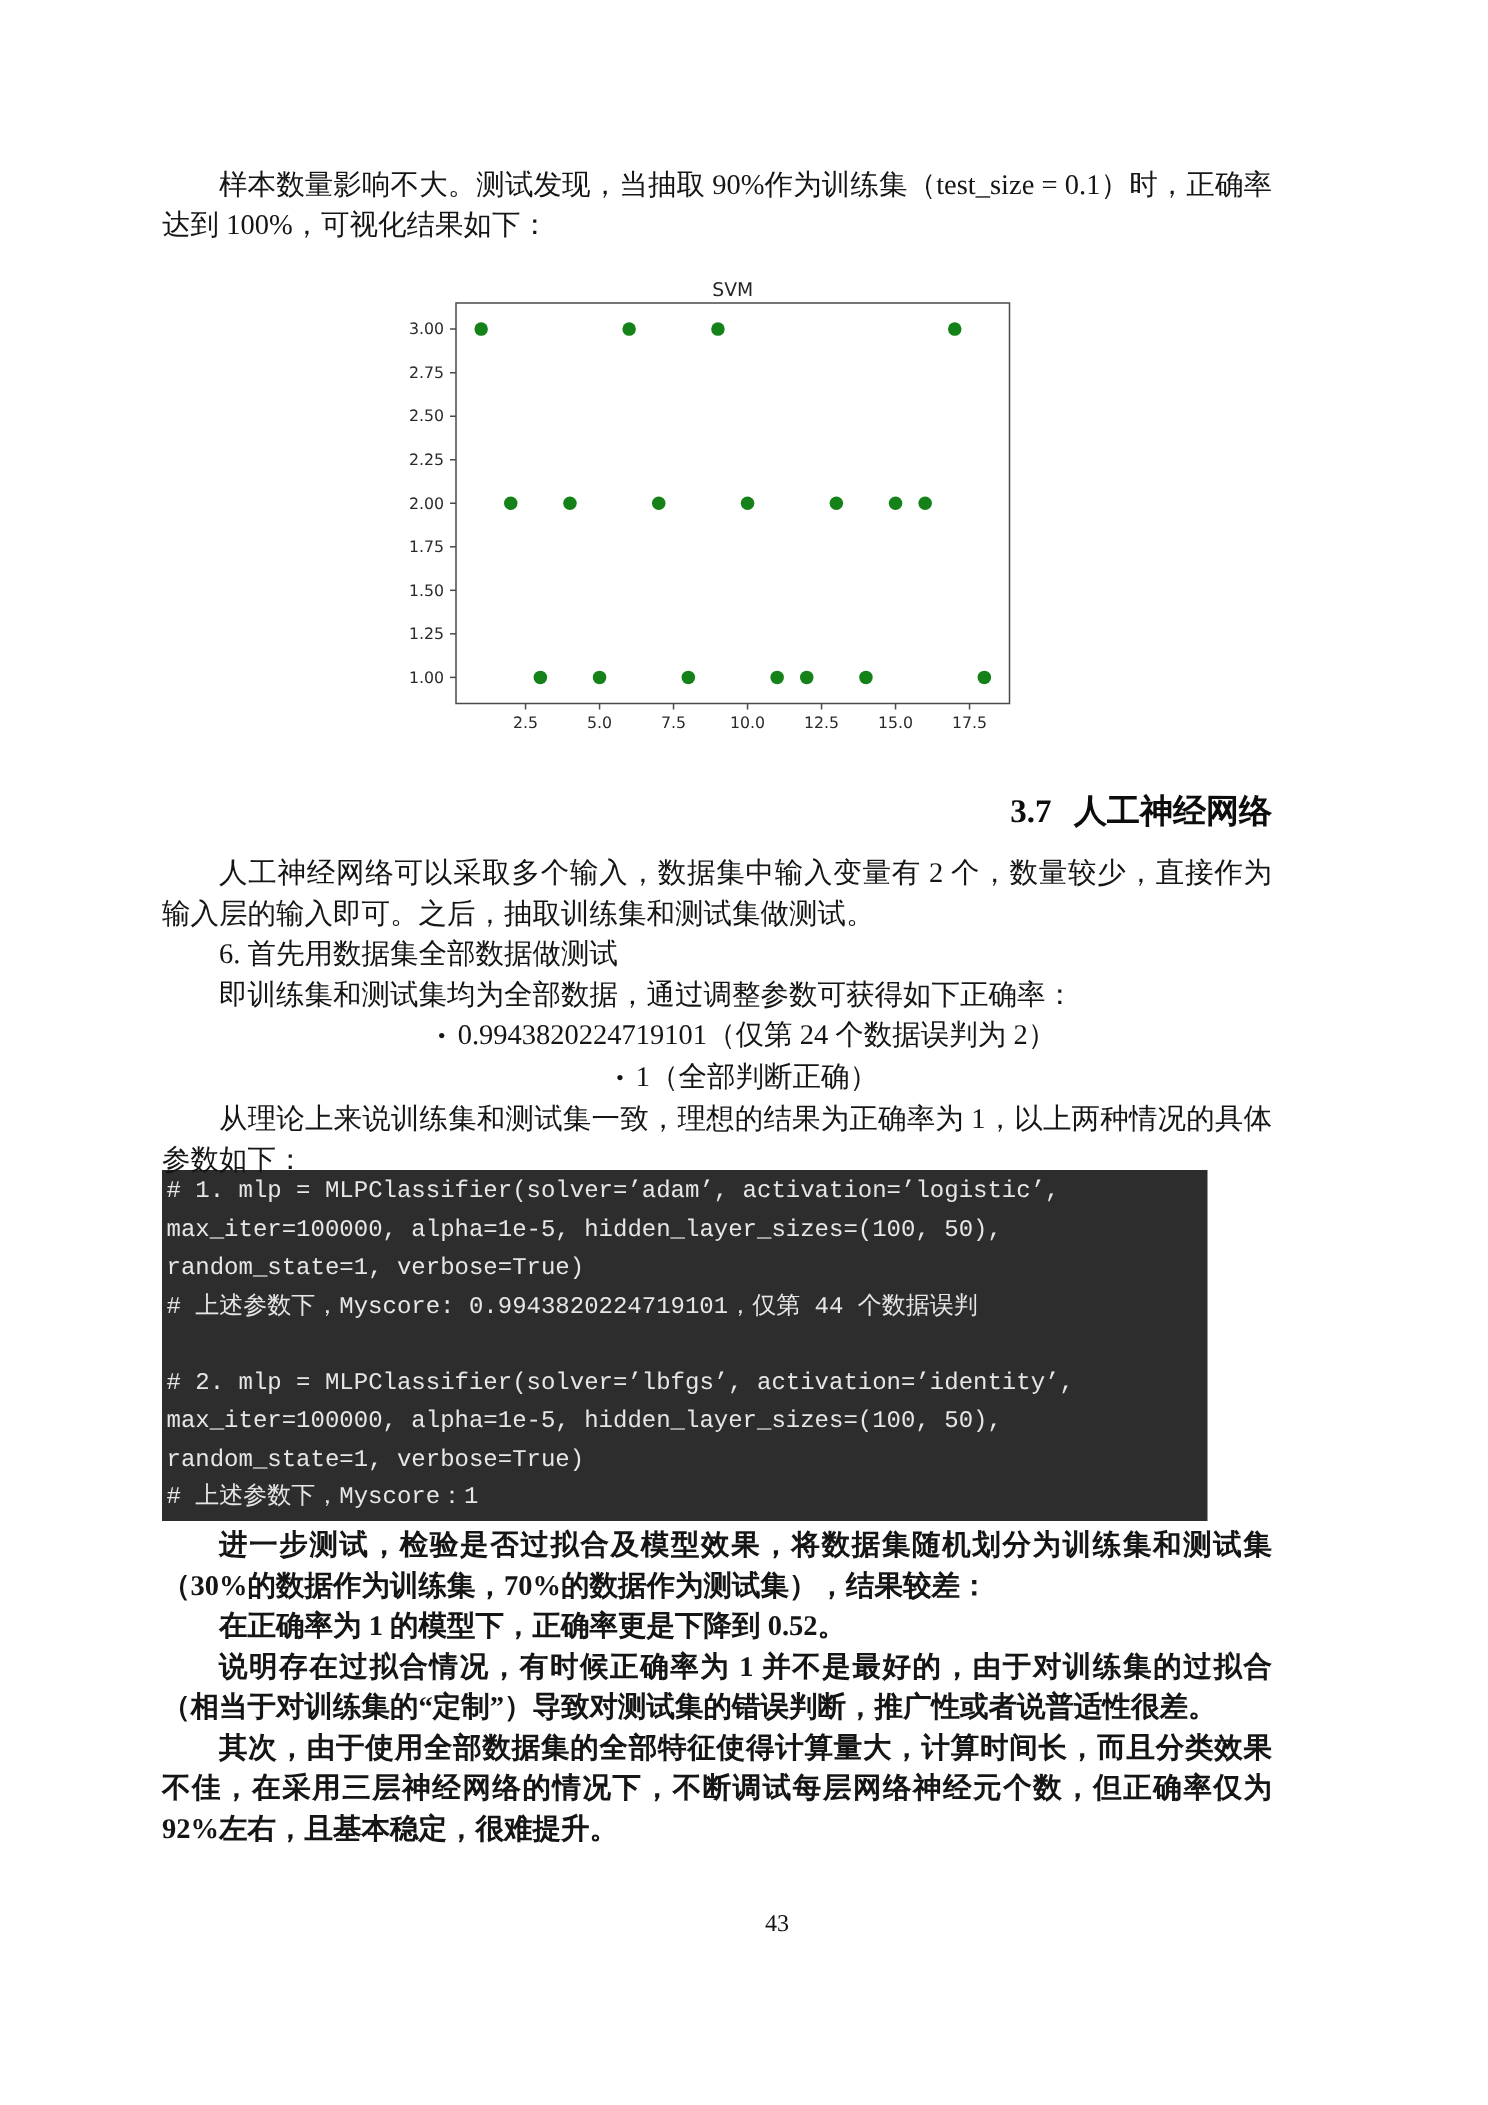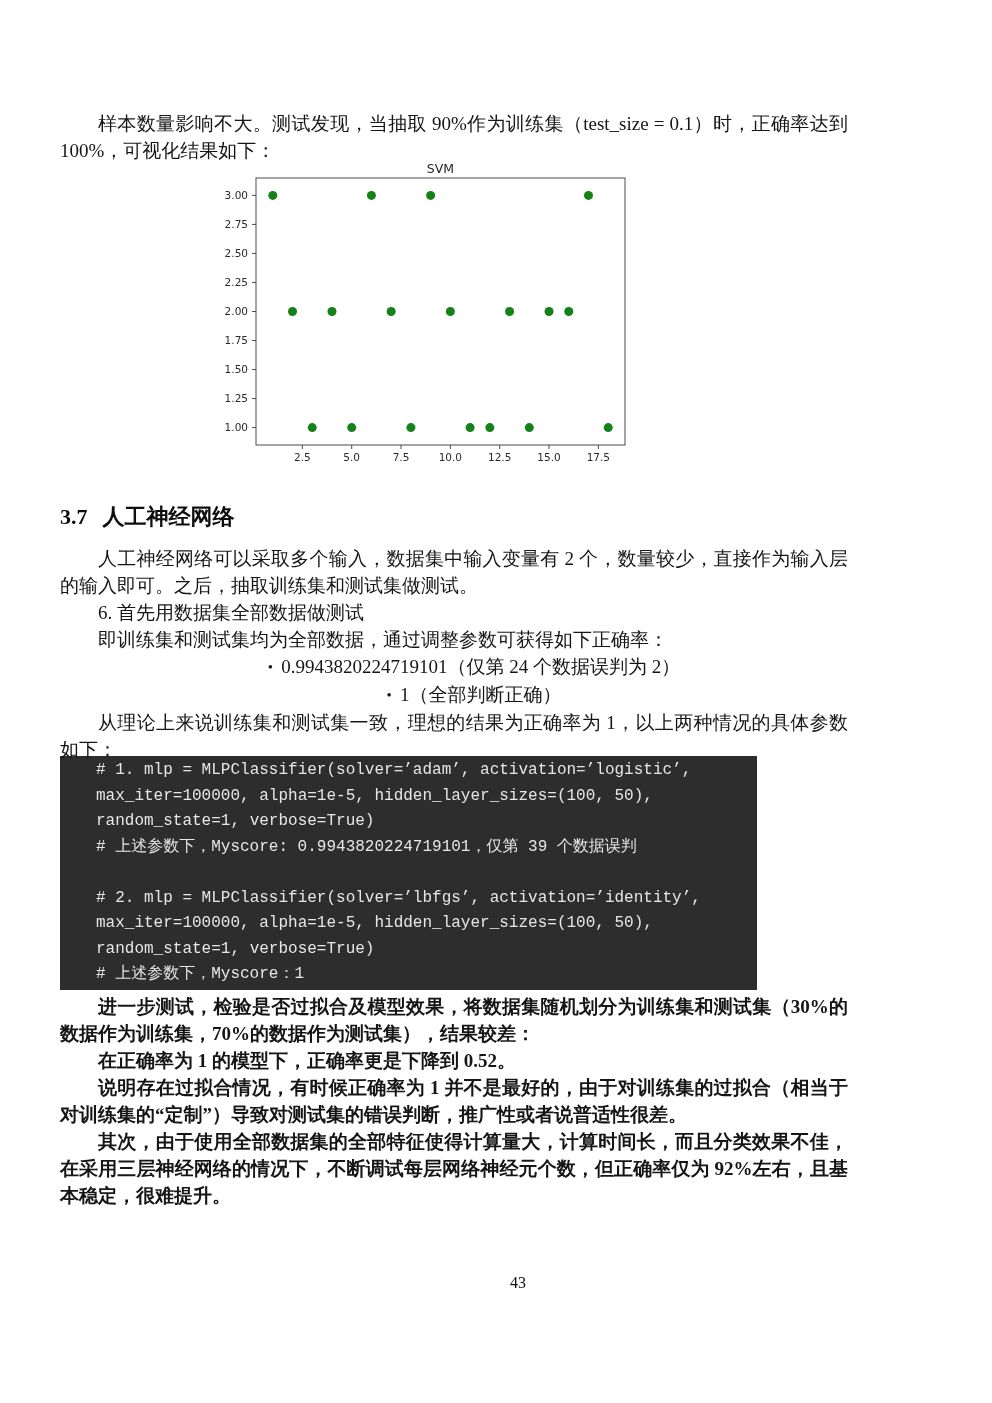--- a/index.html
+++ b/index.html
@@ -1,43 +1,44 @@
 <!DOCTYPE html>
 <html><head>
 <meta charset="utf-8">
 <style>
   html,body{margin:0;padding:0;background:#ffffff;}
   .page{
     width:992px;height:1403px;position:relative;background:#ffffff;
-    box-sizing:border-box;padding:110px 144px 0 60px;
+    box-sizing:border-box;padding:110px 144px 0 108px;
     font-family:"Liberation Serif","DejaVu Serif",serif;color:#151515;
     overflow:hidden;
   }
   p.body-text{
     margin:0;font-size:19px;line-height:27px;text-align:justify;
     text-indent:2em;
   }
   .no-indent{text-indent:0;}
-  .chart-wrap{position:relative;height:300px;margin-top:0;}
+  .chart-wrap{position:relative;height:300px;margin-top:24px;}
   .chart-wrap svg{position:absolute;left:152px;top:0;}
   h2.section-heading{
     margin:38px 0 13px 0;font-size:22px;line-height:30px;font-weight:bold;
     color:#0d0d0d;
+    text-align:right;
   }
   h2 .heading-number{margin-right:15px;}
   .bullet-row{
     font-size:19px;line-height:27px;padding-left:40px;text-align:center;margin:0;
   }
   .bullet-row .bullet{margin-right:8px;font-size:15px;vertical-align:1px;}
   .code-block{
     margin:-7px 0 0 0;padding:2px 0 2px 3px;width:697px;box-sizing:border-box;
   }
   .code-line{
     font-family:"Liberation Mono","DejaVu Sans Mono",monospace;
-    font-size:16px;line-height:25.5px;min-height:25.5px;white-space:pre;margin-left:33px;
+    font-size:16px;line-height:25.5px;min-height:25.5px;white-space:pre;
   }
   .post-para{margin:0;}
   .post-block{margin-top:3px;font-weight:bold;}
   .footer-pagenum{
     position:absolute;left:0;right:0;top:1274px;text-align:center;
     font-size:16px;color:#111;margin-left:44px;
   }
 </style>
 </head>
 <body>
@@ -117,21 +118,21 @@
   <p class="bullet-row">
     <span class="bullet">•</span><span>1（全部判断正确）</span>
   </p>
 
   <p class="body-text">从理论上来说训练集和测试集一致，理想的结果为正确率为 1，以上两种情况的具体参数如下：</p>
 
   <div class="code-block" style="background: rgb(45, 45, 45); color: rgb(230, 230, 230);">
     <div class="code-line"># 1. mlp = MLPClassifier(solver=’adam’, activation=’logistic’,</div>
     <div class="code-line">max_iter=100000, alpha=1e-5, hidden_layer_sizes=(100, 50),</div>
     <div class="code-line">random_state=1, verbose=True)</div>
-    <div class="code-line"># 上述参数下，Myscore: 0.9943820224719101，仅第 39 个数据误判</div>
+    <div class="code-line"># 上述参数下，Myscore: 0.9943820224719101，仅第 44 个数据误判</div>
     <div class="code-line"></div>
     <div class="code-line"># 2. mlp = MLPClassifier(solver=’lbfgs’, activation=’identity’,</div>
     <div class="code-line">max_iter=100000, alpha=1e-5, hidden_layer_sizes=(100, 50),</div>
     <div class="code-line">random_state=1, verbose=True)</div>
     <div class="code-line"># 上述参数下，Myscore：1</div>
   </div>
 
   <div class="post-block">
     <p class="body-text post-para">进一步测试，检验是否过拟合及模型效果，将数据集随机划分为训练集和测试集（30%的数据作为训练集，70%的数据作为测试集），结果较差：</p>
     <p class="body-text post-para">在正确率为 1 的模型下，正确率更是下降到 0.52。</p>

